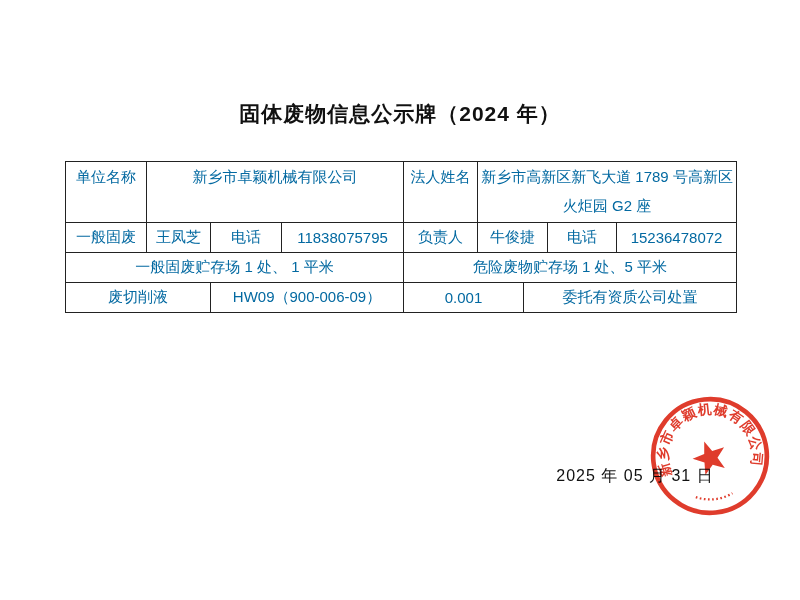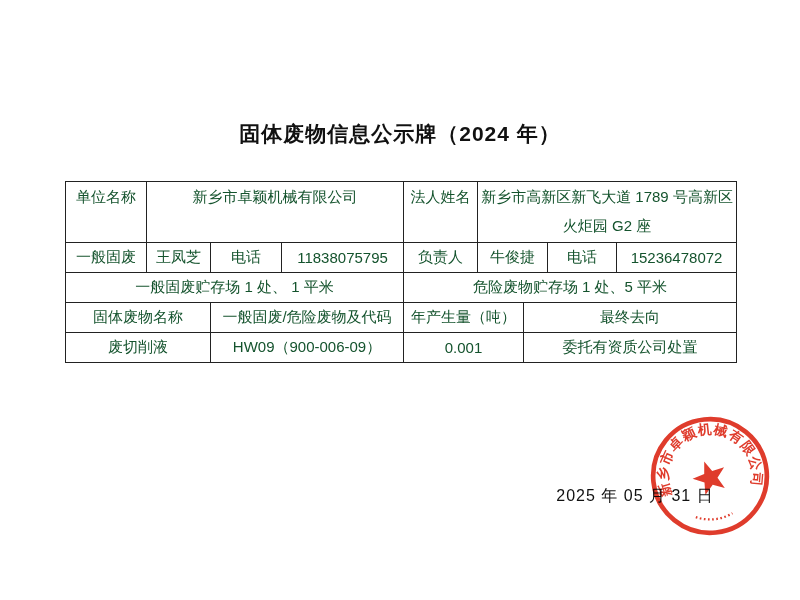--- a/index.html
+++ b/index.html
@@ -1,30 +1,30 @@
 <!DOCTYPE html>
 <html><head>
 <meta charset="utf-8">
 <style>
   html,body{margin:0;padding:0;}
   body{
     width:800px;height:600px;background:#ffffff;
     font-family:"Liberation Sans","DejaVu Sans",sans-serif;
     color:#1a1a1a;position:relative;overflow:hidden;
   }
-  .page{position:absolute;inset:0;background:#fff;margin-top:20px;}
+  .page{position:absolute;inset:0;background:#fff;}
   .doc-title{
     position:absolute;top:100px;left:0;width:800px;
     text-align:center;font-size:21px;font-weight:bold;color:#111;
     letter-spacing:1px;
   }
   table.info-table{
     position:absolute;left:65px;top:161px;
     border-collapse:collapse;table-layout:fixed;
-    width:672px;font-size:15px;color:#14532d;
+    width:672px;font-size:15px;color:#0369a1;
   }
   table.info-table td{
     border:1px solid #222;
     text-align:center;vertical-align:middle;
     padding:0 2px;overflow:hidden;
   }
   tr.r1 td{vertical-align:top;line-height:29px;height:60px;}
   td.company-cell{text-align:left;padding-left:8px;}
   tr.r-std{height:30px;}
   .date-line{
@@ -71,26 +71,20 @@
       <td>负责人</td>
       <td colspan="2">牛俊捷</td>
       <td>电话</td>
       <td>15236478072</td>
     </tr>
     <tr class="r-std">
       <td colspan="4">一般固废贮存场 1 处、 1 平米</td>
       <td colspan="5">危险废物贮存场 1 处、5  平米</td>
     </tr>
     <tr class="r-std">
-      <td colspan="2">固体废物名称</td>
-      <td colspan="2">一般固废/危险废物及代码</td>
-      <td colspan="2">年产生量（吨）</td>
-      <td colspan="3">最终去向</td>
-    </tr>
-    <tr class="r-std">
       <td colspan="2">废切削液</td>
       <td colspan="2">HW09（900-006-09）</td>
       <td colspan="2">0.001</td>
       <td colspan="3">委托有资质公司处置</td>
     </tr>
   </tbody>
     </table>
 
   <div class="date-line">2025 年  05 月 31 日</div>
 

